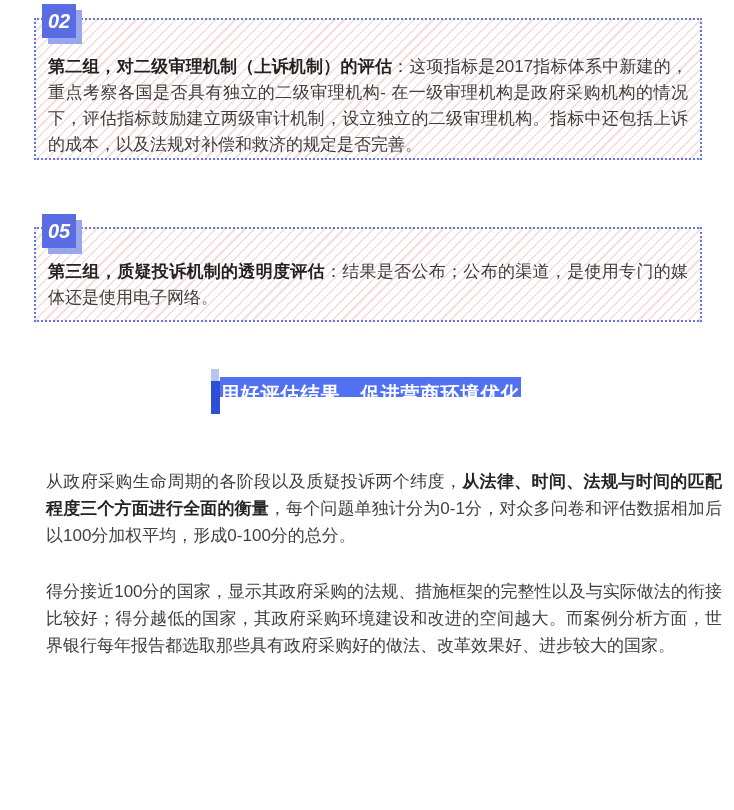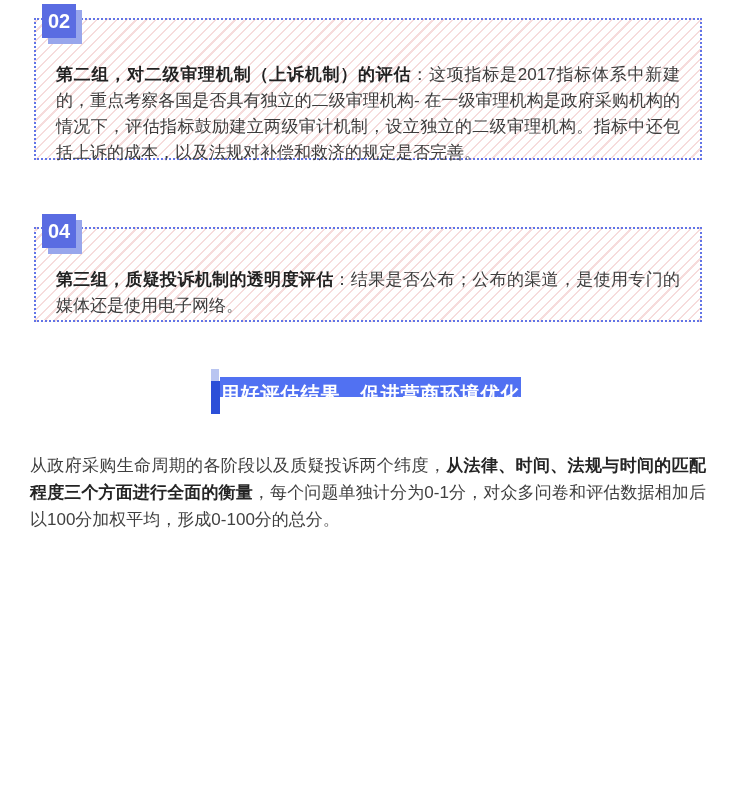--- a/index.html
+++ b/index.html
@@ -6,21 +6,21 @@
   #page {
     position: relative;
     width: 734px;
     height: 810px;
     overflow: hidden;
     background: #ffffff;
     font-family: "Liberation Sans", "DejaVu Sans", sans-serif;
   }
 
   
-  .badge { position: absolute; width: 34px; height: 34px; z-index: 3; }
+  .badge { position: absolute; width: 34px; height: 34px; z-index: 3; font-style: italic; }
   .badge-shadow {
     position: absolute; left: 6px; top: 6px; width: 34px; height: 34px;
     background: #98a6ec;
   }
   .badge-face {
     position: absolute; left: 0; top: 0; width: 34px; height: 34px;
     background: #5a6ce2; color: #ffffff;
     font-size: 20px; font-weight: bold; line-height: 34px; text-align: center;
   }
 
@@ -28,21 +28,21 @@
   .stripe-box {
     position: absolute; left: 34px; width: 668px;
     box-sizing: border-box;
     border: 2px dotted #6274e6;
     background-color: #ffffff;
     background-image: repeating-linear-gradient(135deg,
       #f6dcdc 0px, #f6dcdc 1.5px, rgba(255,255,255,0) 1.5px, rgba(255,255,255,0) 7px);
     z-index: 1;
   }
   .box-text {
-    margin: 8px; padding: 0 12px;
+    margin: 0; padding: 0 12px;
     font-size: 17px; line-height: 26px; color: #3d3d3d;
     text-align: justify;
   }
   .box-text b { color: #222222; }
 
   #box-1 { top: 18px;  height: 142px; padding-top: 34px; }
   #box-2 { top: 227px; height: 95px;  padding-top: 30px; }
   #badge-1 { left: 42px; top: 4px; }
   #badge-2 { left: 42px; top: 214px; }
 
@@ -57,21 +57,21 @@
     position: absolute; left: -9px; top: 4px; width: 9px; height: 33px;
     background: #2c4fd8;
   }
   .banner-sq {
     position: absolute; left: -9px; top: -8px; width: 8px; height: 12px;
     background: #b9c5f1;
   }
 
   
   .para {
-    position: absolute; left: 30px; width: 676px; margin: 0;
+    position: absolute; left: 30px; width: 676px; margin: 16px;
     font-size: 17px; line-height: 27px; color: #3f3f3f;
     text-align: justify;
   }
   .para b { color: #242424; }
   #para-1 { top: 452px; }
   #para-2 { top: 562px; }
   #para-3 { top: 702px; }
 </style>
 </head>
 <body>
@@ -81,29 +81,30 @@
   <div class="badge" id="badge-1">
     <div class="badge-shadow"></div>
     <div class="badge-face">02</div>
   </div>
   <div class="stripe-box" id="box-1">
     <p class="box-text"><b>第二组，对二级审理机制（上诉机制）的评估</b><span>：这项指标是2017指标体系中新建的，重点考察各国是否具有独立的二级审理机构- 在一级审理机构是政府采购机构的情况下，评估指标鼓励建立两级审计机制，设立独立的二级审理机构。指标中还包括上诉的成本，以及法规对补偿和救济的规定是否完善。</span></p>
   </div>
 
   <div class="badge" id="badge-2">
     <div class="badge-shadow"></div>
-    <div class="badge-face">04</div>
+    <div class="badge-face">05</div>
   </div>
   <div class="stripe-box" id="box-2">
     <p class="box-text"><b>第三组，质疑投诉机制的透明度评估</b><span>：结果是否公布；公布的渠道，是使用专门的媒体还是使用电子网络。</span></p>
   </div>
 
   <div class="banner">
     <span class="banner-sq"></span>
     <span class="banner-bar"></span>
     <span>用好评估结果，促进营商环境优化</span>
   </div>
 
   <p class="para" id="para-1"><span>从政府采购生命周期的各阶段以及质疑投诉两个纬度，</span><b>从法律、时间、法规与时间的匹配程度三个方面进行全面的衡量</b><span>，每个问题单独计分为0-1分，对众多问卷和评估数据相加后以100分加权平均，形成0-100分的总分。</span></p>
 
+  <p class="para" id="para-2"><span>得分接近100分的国家，显示其政府采购的法规、措施框架的完整性以及与实际做法的衔接比较好；得分越低的国家，其政府采购环境建设和改进的空间越大。而案例分析方面，世界银行每年报告都选取那些具有政府采购好的做法、改革效果好、进步较大的国家。</span></p>
 
 
 </div>
 
 </body></html>

